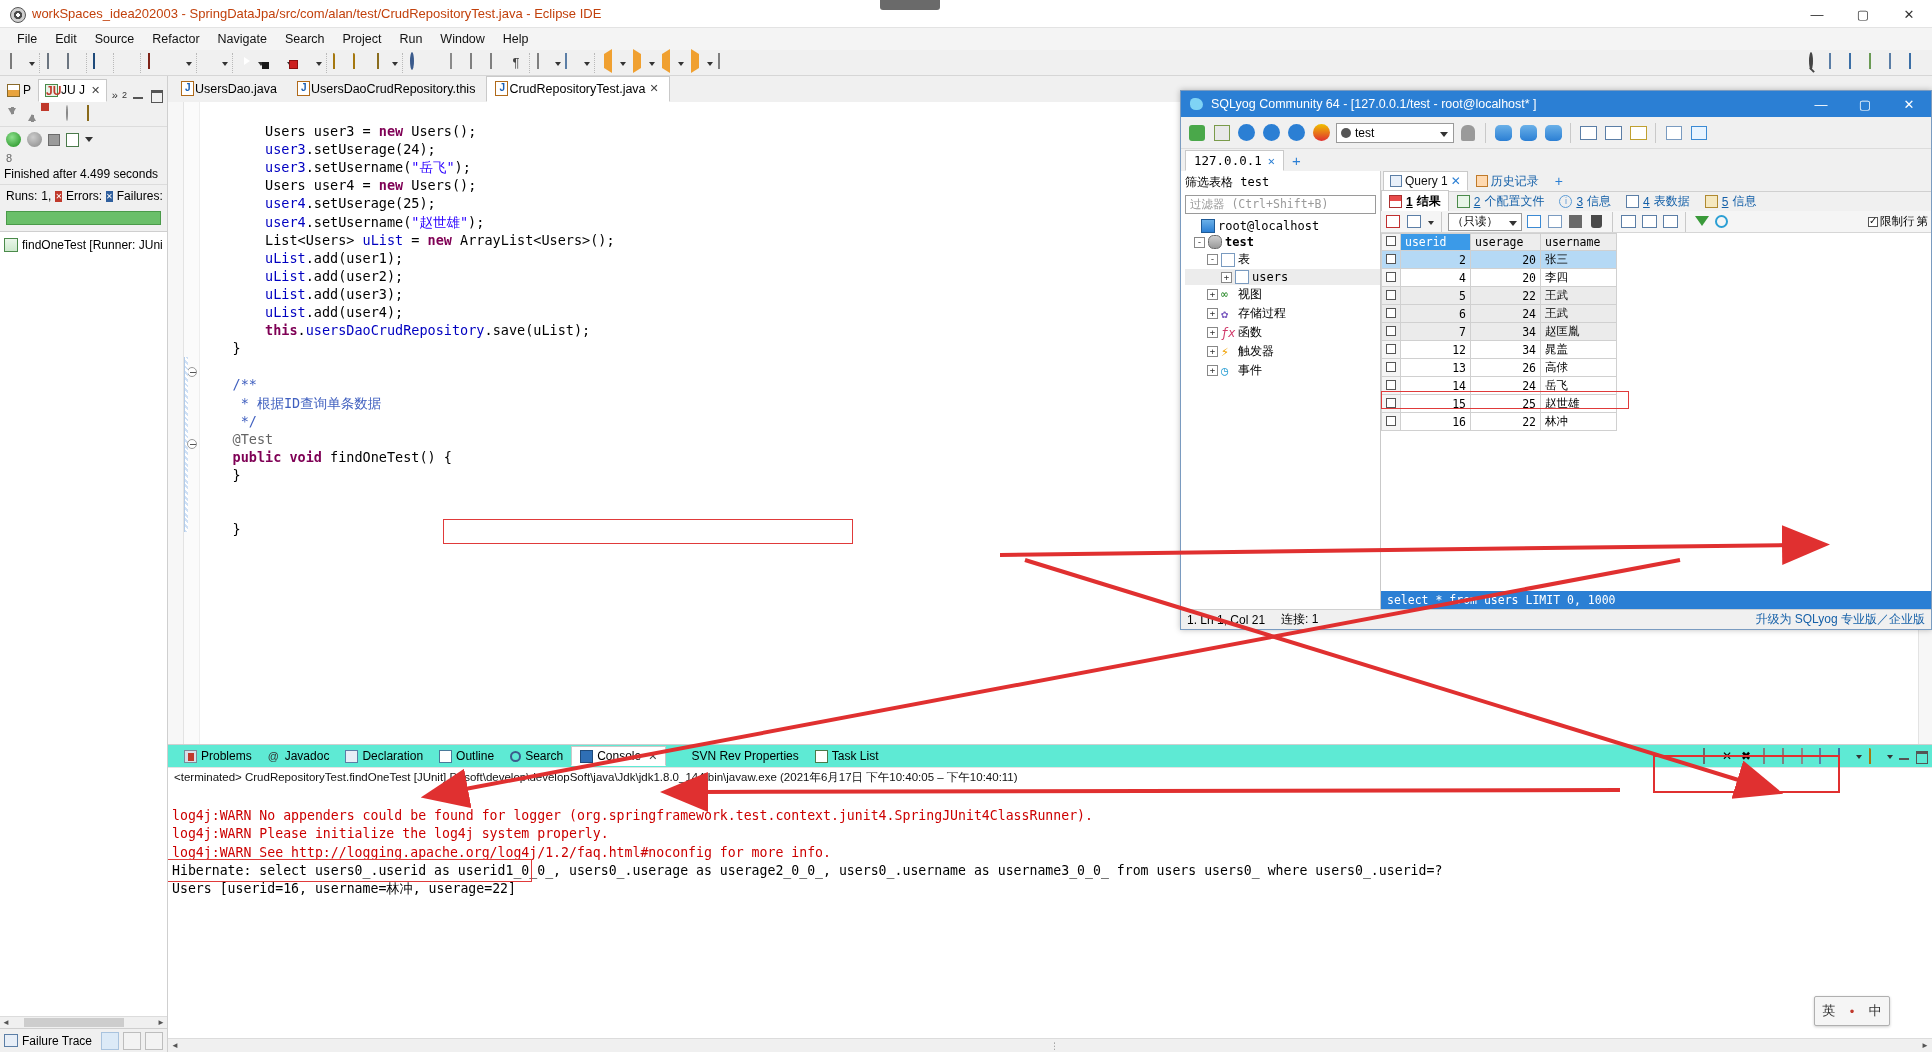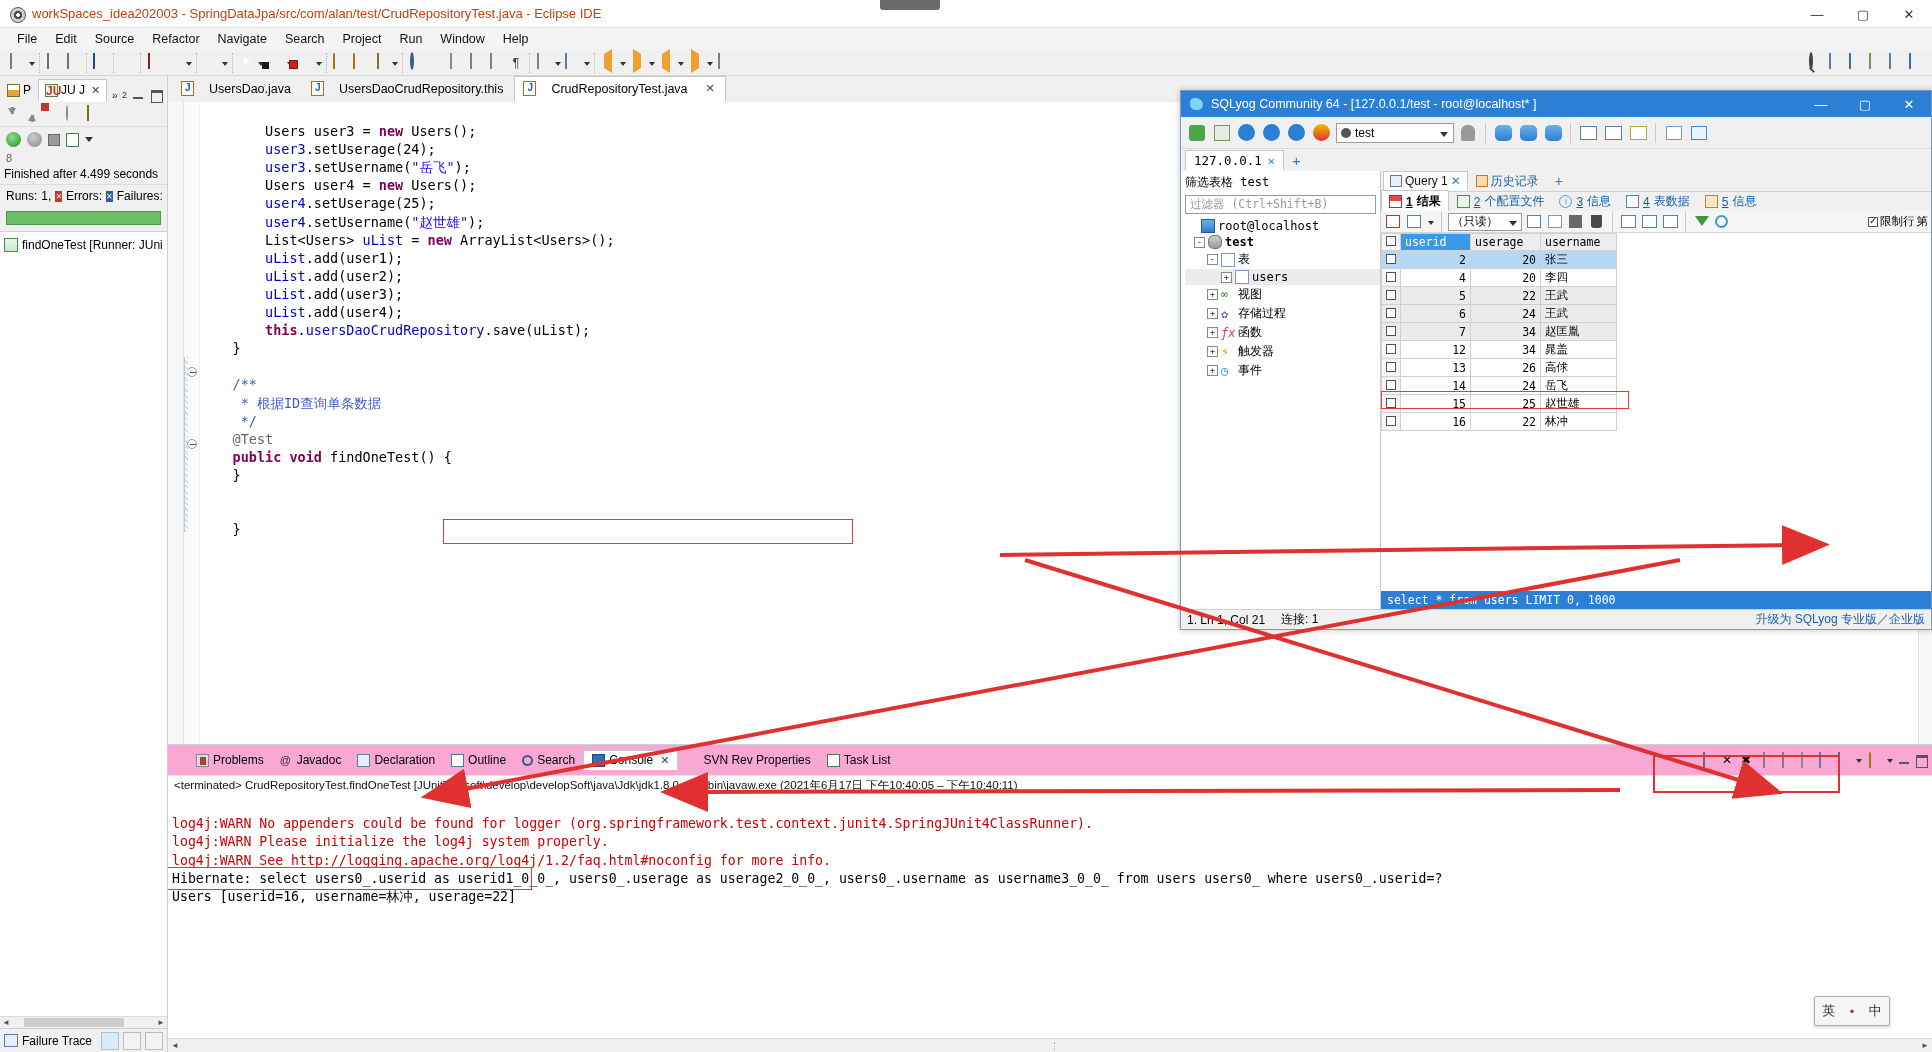--- a/index.html
+++ b/index.html
@@ -109,21 +109,21 @@
   .jb-ic { width:14px;height:13px;background:#e7eef7;border:1px solid #5b7ea6; }
   .jb-btn { width:18px;height:18px;border:1px solid #a9c3de;background:#dceaf7;}
   .jb-btn2 { width:18px;height:18px;border:1px solid #bdbdbd;background:#f3f3f3;}
   .junit-scroll { height:12px; background:#f0f0f0; border-top:1px solid #dcdcdc; display:flex; align-items:center;}
   .junit-scroll .thumb { height:9px; width:100px; background:#cdcdcd; margin-left:12px; }
   .junit-scroll .arr { width:12px; text-align:center; font-size:8px; color:#555;}
 
   
   .editor-area { flex:1; display:flex; flex-direction:column; min-width:0; background:#fff; }
   .ed-tabs { height:26px; background:#f0f0f0; display:flex; align-items:flex-end; padding-left:4px; }
-  .ed-tab { display:flex; align-items:center; gap:15px; padding:4px 10px 5px 8px; font-size:12.5px; background:#f0f0f0; border:1px solid transparent;}
+  .ed-tab { display:flex; align-items:center; gap:1px; padding:4px 10px 5px 8px; font-size:12.5px; background:#f0f0f0; border:1px solid transparent;}
   .ed-tab.active { background:#fff; border:1px solid #c9c9c9; border-bottom-color:#fff; }
   .jfile-ic { width:13px; height:15px; background:#fff; border:1px solid #b06a1a; position:relative; display:inline-block;}
   .jfile-ic::after{content:"J";position:absolute;left:3px;top:0px;font-size:10px;color:#1a5fb4;font-weight:bold;}
   .tab-close { font-size:11px; color:#444; margin-left:3px;}
   .ed-wrap { flex:1; display:flex; min-height:0; position:relative; }
   .ed-gutter { width:16px; background:#f7f7f7; border-right:1px solid #e3e3e3;}
   .ed-fold { width:16px; background:#fbfbfb; border-right:1px solid #eee; position:relative;}
   .code { flex:1; font-family:"DejaVu Sans Mono","Liberation Mono",monospace; font-size:13.5px; line-height:18.1px; padding-top:2px; white-space:pre; position:relative; overflow:hidden; }
   .code .kw { color:#7f0055; font-weight:bold; }
   .code .str { color:#2a00ff; }
@@ -133,21 +133,21 @@
   .hl-line { background:#eaf2fd; }
   .sel { background:#c8c8c8; }
   .redbox { position:absolute; border:1.5px solid #e03a3a; }
   .fold-minus { position:absolute; width:10px; height:10px; border:1px solid #9a9a9a; background:#fff; border-radius:50%; left:3px; }
   .fold-minus::after{content:"";position:absolute;left:2px;top:4px;width:6px;height:1px;background:#555;}
   .fold-bar { position:absolute; left:0; width:4px; background:repeating-linear-gradient(45deg,#cfe0f5 0 2px,#ffffff 2px 4px); border-left:1px solid #b4cce8;}
   .ed-right-ruler { width:14px; background:#f7f7f7; border-left:1px solid #e3e3e3; }
 
   
   .console-panel { height:308px; background:#f0f0f0; display:flex; flex-direction:column; border-top:1px solid #cfcfcf; }
-  .cs-tabs { height:30px; display:flex; align-items:center; background:#f9a8d4; padding-left:20px; position:relative; }
+  .cs-tabs { height:22px; display:flex; align-items:center; background:#5eead4; padding-left:8px; position:relative; }
   .cs-tab { display:flex; align-items:center; gap:4px; padding:2px 8px; font-size:12px; }
   .cs-tab.active { background:#fff; border:1px solid #c9c9c9; border-bottom:1px solid #fff; }
   .cs-ic { width:13px;height:13px;display:inline-block;}
   .ic-prob { background:#d8dfe8; border:1px solid #7a8a9a; position:relative;}
   .ic-prob::after{content:"";position:absolute;left:3px;top:2px;width:6px;height:8px;background:#c0392b;}
   .ic-jdoc { font-size:11px; line-height:13px; color:#333; }
   .ic-decl { background:#e7eef7; border:1px solid #5b7ea6;}
   .ic-outl { background:#fff; border:1px solid #4a7a9a;}
   .ic-srch { width:11px;height:11px;border:2px solid #3b5b8c; border-radius:50%;}
   .ic-cons { background:#2f6fb5; border:1px solid #1e4a7a;}

